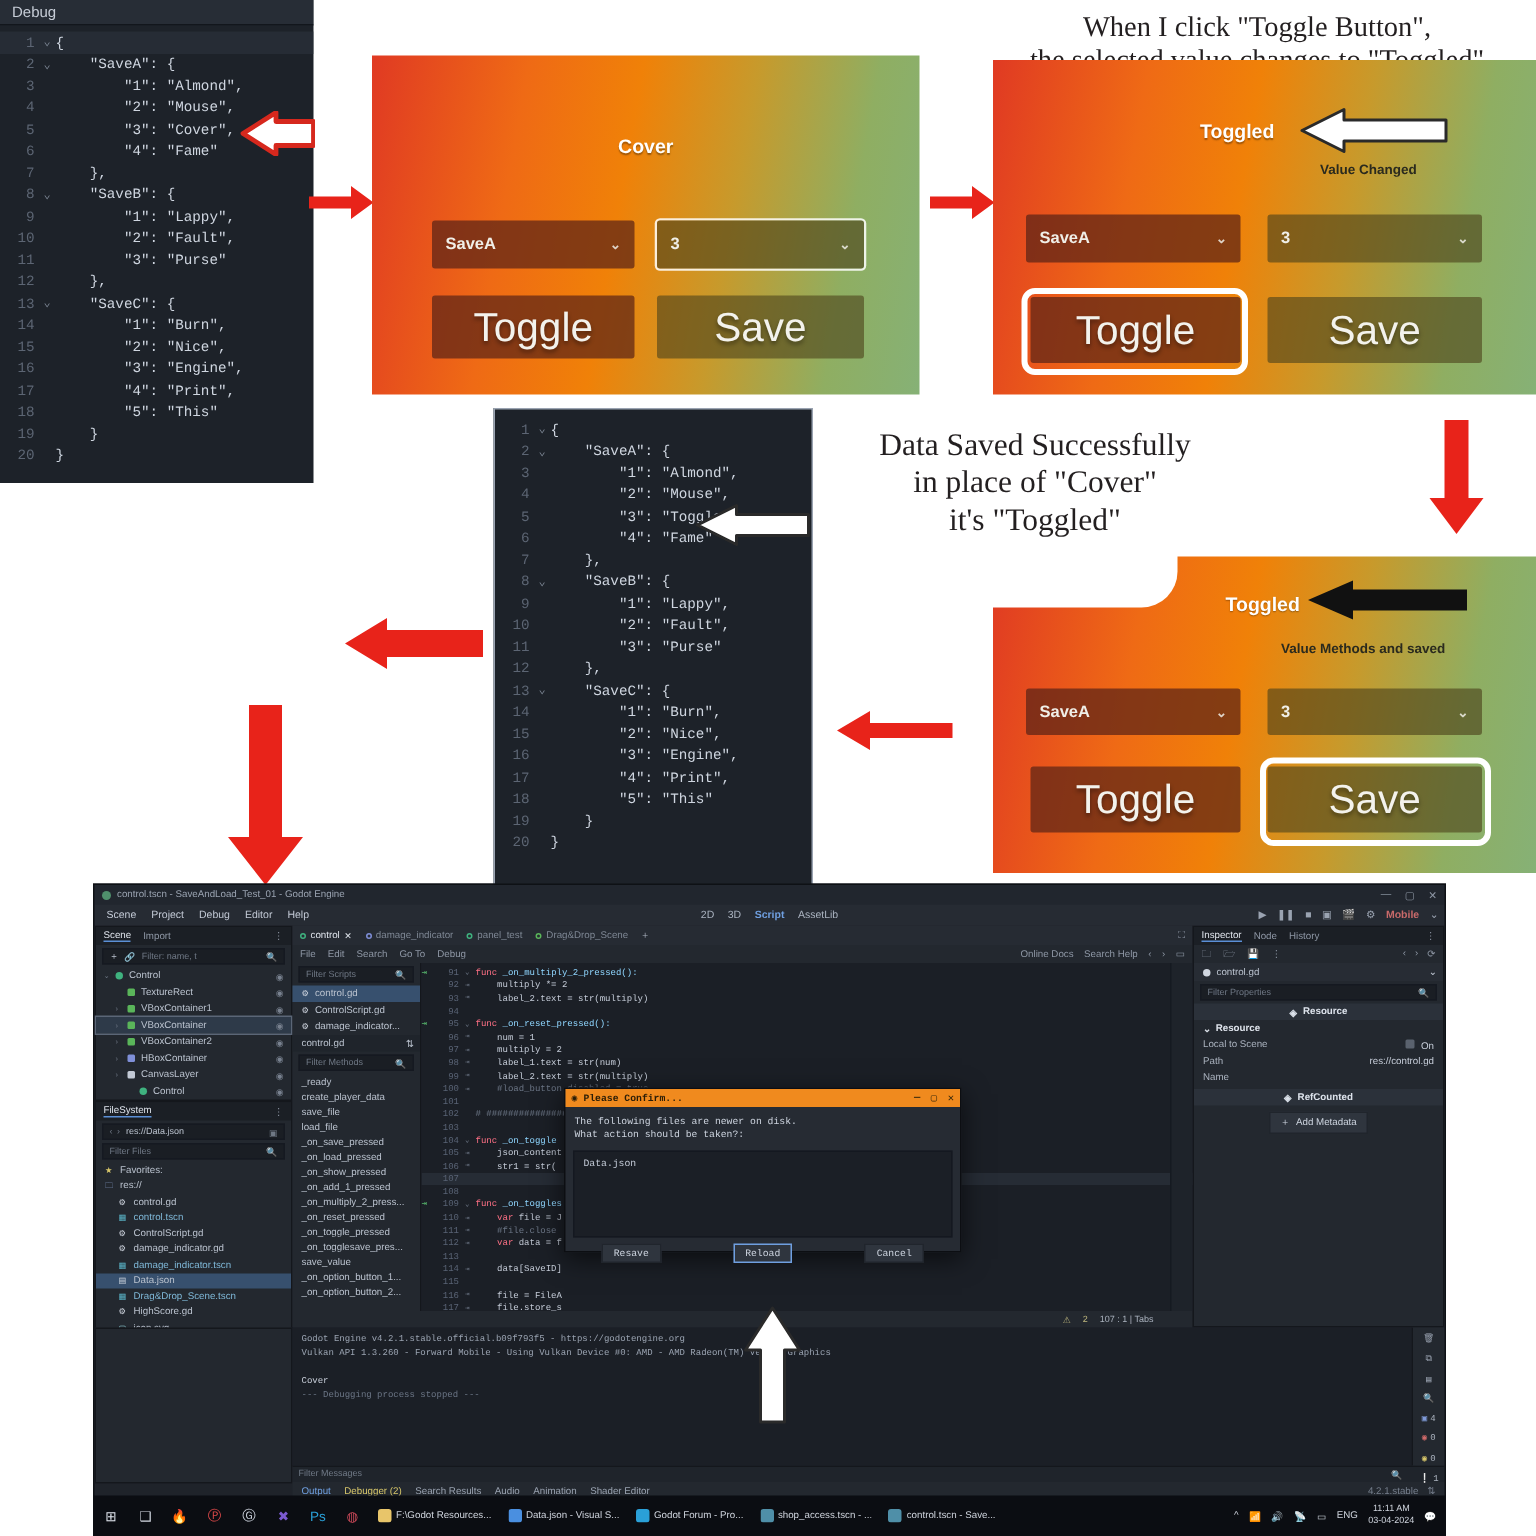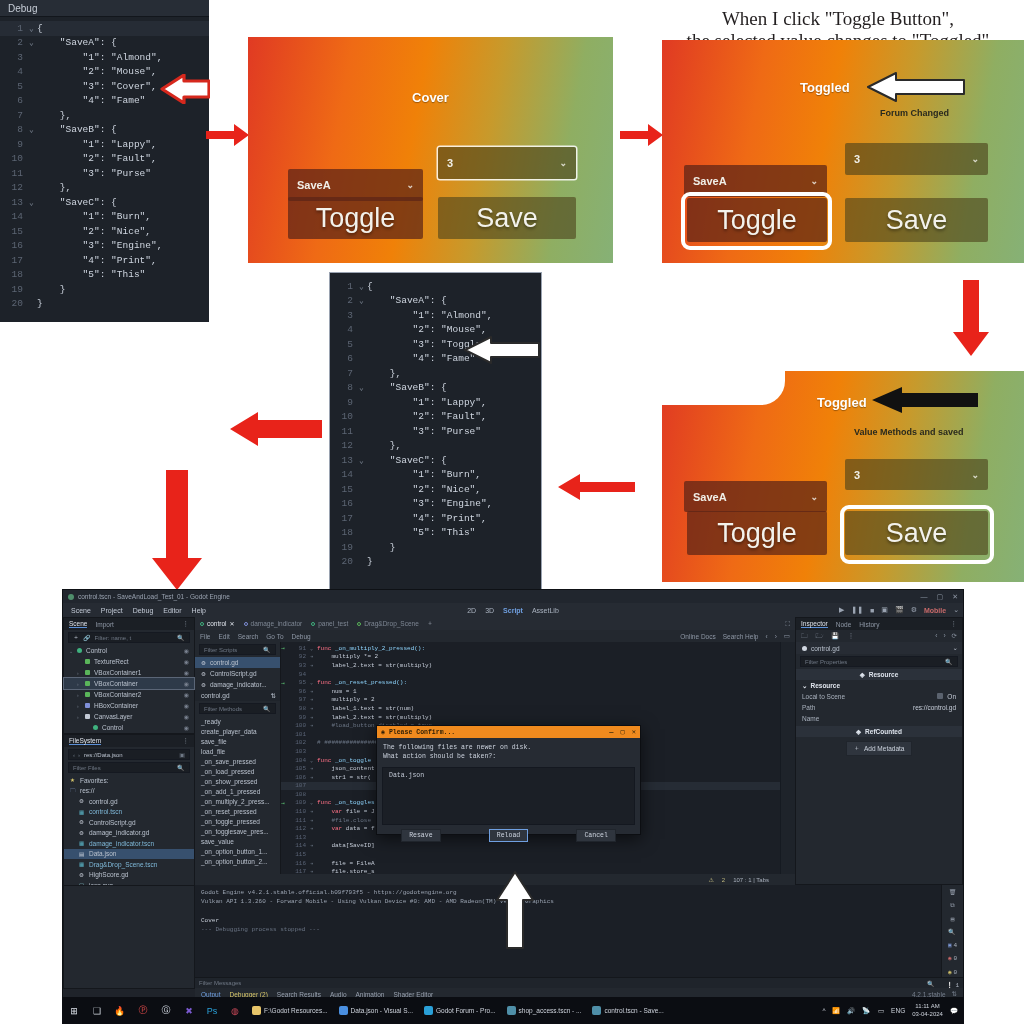--- a/index.html
+++ b/index.html
@@ -48,21 +48,21 @@
   .sub-lbl {
     position: absolute; color: #2a2a1e; font-size: 9px; font-weight: bold;
     white-space: nowrap;
   }
   .ddl {
     position: absolute; display: flex; align-items: center;
     justify-content: space-between;
     padding: 0 9px; border-radius: 2px;
     color: #f0efe8; font-size: 11px; font-weight: bold;
   }
-  .ddl.left  { background: rgba(90,35,22,.72); margin-top: 22px; }
+  .ddl.left  { background: rgba(90,35,22,.72); }
   .ddl.right { background: rgba(74,65,26,.62); }
   .ddl.outline { box-shadow: 0 0 0 1.5px rgba(255,255,255,.85); }
   .chev { font-size: 9px; opacity: .85; }
   .gbtn {
     position: absolute; display: flex; align-items: center; justify-content: center;
     color: #f3f2ec; font-size: 27px; border-radius: 2px;
     text-shadow: 0 2px 3px rgba(0,0,0,.4);
   }
   .gbtn.left  { background: rgba(92,36,22,.72); }
   .gbtn.right { background: rgba(78,68,27,.62); }
@@ -275,21 +275,21 @@
 
   <svg class="arrow" style="left:620px;top:122px;" width="44" height="26" viewBox="0 0 44 26">
     <path d="M0 9 H28 V2 L43 13 L28 24 V17 H0 Z" fill="#e8231a"></path>
   </svg>
 
   <div class="ann" style="left:655px;top:8px;width:366px;white-space:pre-line;">When I click "Toggle Button",
 the selected value changes to "Toggled"</div>
 
   <div class="gamepanel g1" style="left:662px;top:40px;width:362px;height:223px;">
     <div class="status-lbl" style="left:138px;top:40px;">Toggled</div>
-    <div class="sub-lbl" style="left:218px;top:68px;">Forum Changed</div>
+    <div class="sub-lbl" style="left:218px;top:68px;">Value Changed</div>
 
     <div class="ddl left" style="left:22px;top:103px;width:143px;height:32px;">
       <span>SaveA</span>
       <span class="chev">⌄</span>
     </div>
     <div class="ddl right" style="left:183px;top:103px;width:143px;height:32px;">
       <span>3</span>
       <span class="chev">⌄</span>
     </div>
 
@@ -328,20 +328,23 @@
         <div class="cl"><span class="gutter">18</span><span class="fold"></span><span class="ctext">        "5": "This"</span></div>
         <div class="cl"><span class="gutter">19</span><span class="fold"></span><span class="ctext">    }</span></div>
         <div class="cl"><span class="gutter">20</span><span class="fold"></span><span class="ctext">}</span></div>
       </div>
   </div>
 
   <svg class="arrow" style="left:463px;top:336px;" width="78" height="28" viewBox="0 0 78 28">
     <path d="M76 7 H28 V1 L2 14 L28 27 V21 H76 Z" fill="#fff" stroke="#2a2a2a" stroke-width="2" stroke-linejoin="round"></path>
   </svg>
 
+  <div class="ann big" style="left:556px;top:284px;width:268px;white-space:pre-line;">Data Saved Successfully
+in place of "Cover"
+it's "Toggled"</div>
 
   <div class="gamepanel g1" style="left:662px;top:371px;width:362px;height:211px;">
     <div class="status-lbl" style="left:155px;top:24px;">Toggled</div>
     <div class="sub-lbl" style="left:192px;top:56px;">Value Methods and saved</div>
 
     <div class="ddl left" style="left:22px;top:88px;width:143px;height:31px;">
       <span>SaveA</span>
       <span class="chev">⌄</span>
     </div>
     <div class="ddl right" style="left:183px;top:88px;width:143px;height:31px;">

